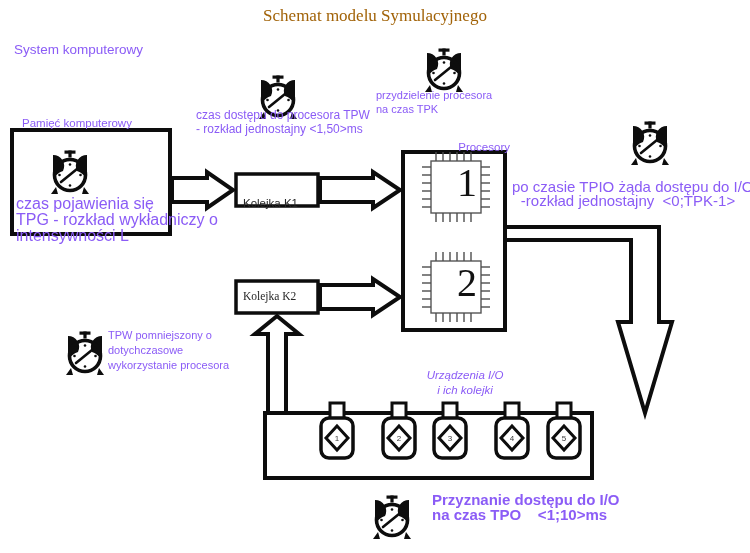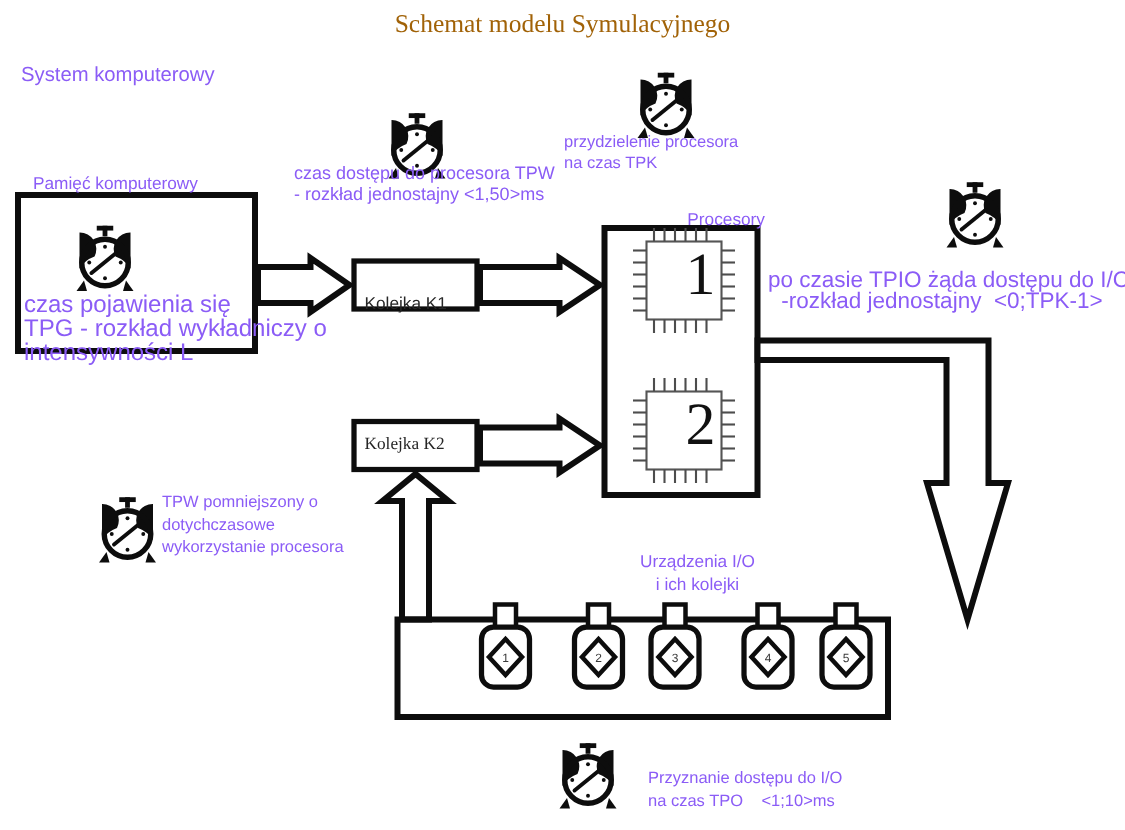--- a/index.html
+++ b/index.html
@@ -9,23 +9,23 @@
   .lbl{position:absolute;font-size:11.5px;line-height:15px;color:#8b5cf6;white-space:pre;}
   #page-title{position:absolute;left:0;top:6px;width:750px;text-align:center;
               font-family:"Liberation Serif","DejaVu Serif",serif;font-size:17px;color:#a16207;}
   #system-label{left:14px;top:42px;font-size:13.5px;}
   #memory-caption{left:22px;top:116px;font-size:11.5px;}
   #memory-text{left:16px;top:196px;width:152px;font-size:16px;line-height:16px;}
   #clk-tpw-label{left:196px;top:108px;width:180px;font-size:12px;line-height:14px;}
   #clk-tpk-label{left:376px;top:88px;width:140px;font-size:11px;line-height:14px;}
   #clk-tpio-label{left:512px;top:180px;width:232px;font-size:15px;line-height:14px;text-align:center;}
   #clk-tpwp-label{left:108px;top:328px;width:140px;font-size:11px;line-height:15px;}
-  #clk-tpo-label{left:432px;top:512px;width:180px;font-size:11px;line-height:15px;}
+  #clk-tpo-label{left:432px;top:492px;width:180px;font-size:15px;line-height:15px;font-weight:bold;}
   #proc-caption{left:420px;top:140px;width:90px;text-align:right;font-size:11.5px;}
-  #io-caption{left:400px;top:368px;width:130px;text-align:center;font-size:11.5px;line-height:15px;}
+  #io-caption{left:400px;top:368px;width:130px;text-align:center;font-size:11.5px;line-height:15px;font-style:italic;}
   .qlabel{position:absolute;font-size:11.5px;color:#262626;}
   #queue-k1-label{left:243px;top:197px;}
   #queue-k2-label{left:243px;top:290px;font-family:Liberation Serif, serif;}
   .cpu-num{position:absolute;font-family:"Liberation Serif","DejaVu Serif",serif;
            font-size:40px;line-height:40px;color:#111;text-align:center;width:46px;}
   #cpu1-num{left:444px;top:163px;}
   #cpu2-num{left:444px;top:263px;}
   .io-num{position:absolute;font-size:8px;color:#3a3a3a;width:14px;text-align:center;}
 </style>
 </head>

